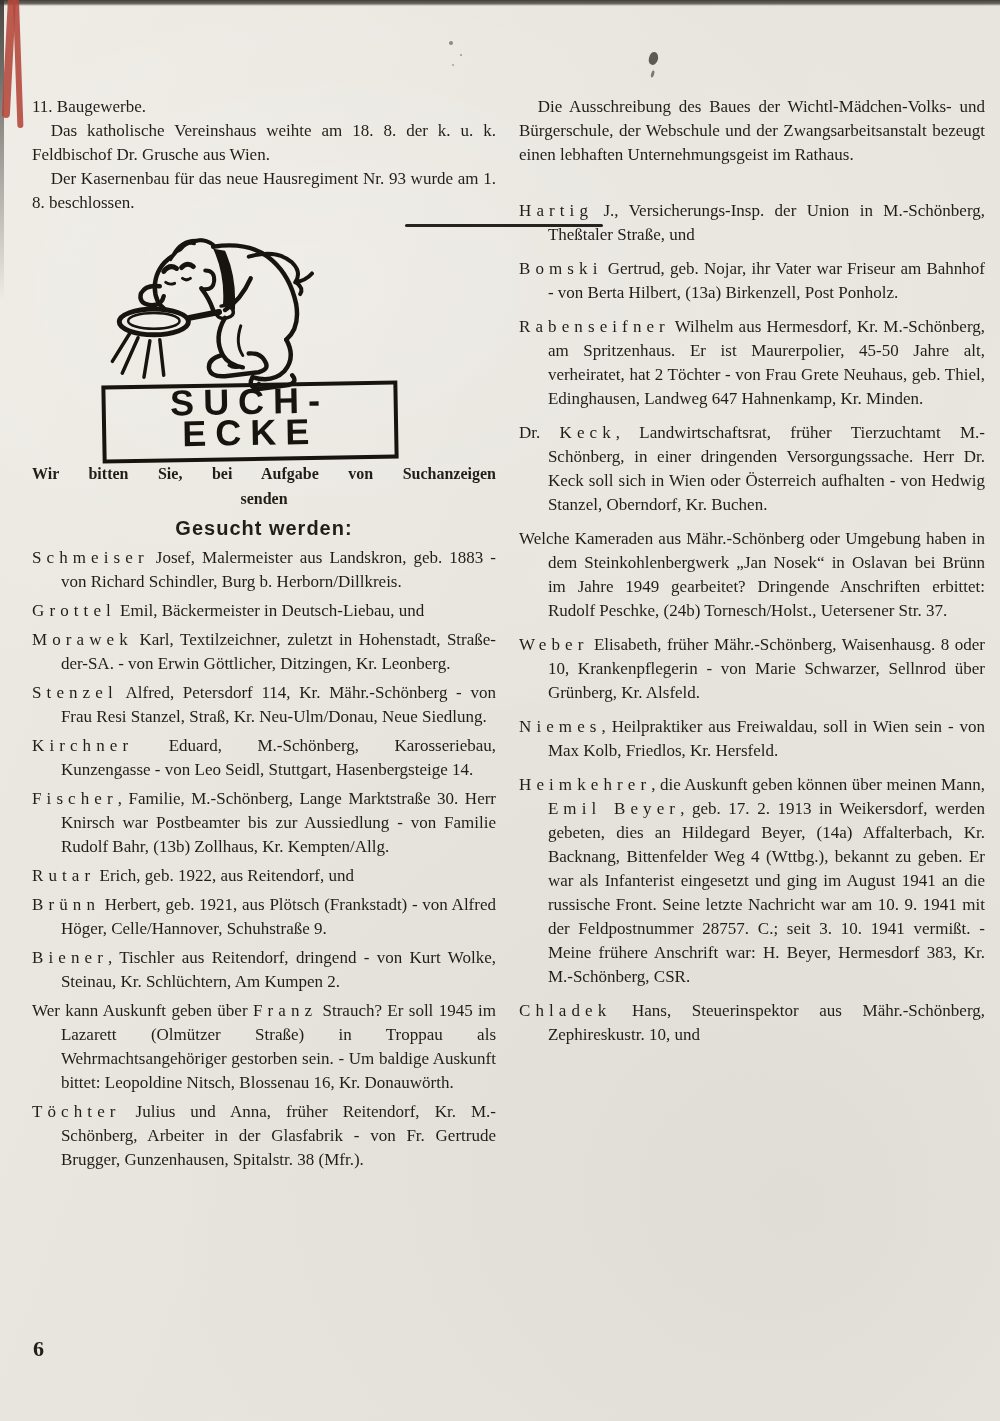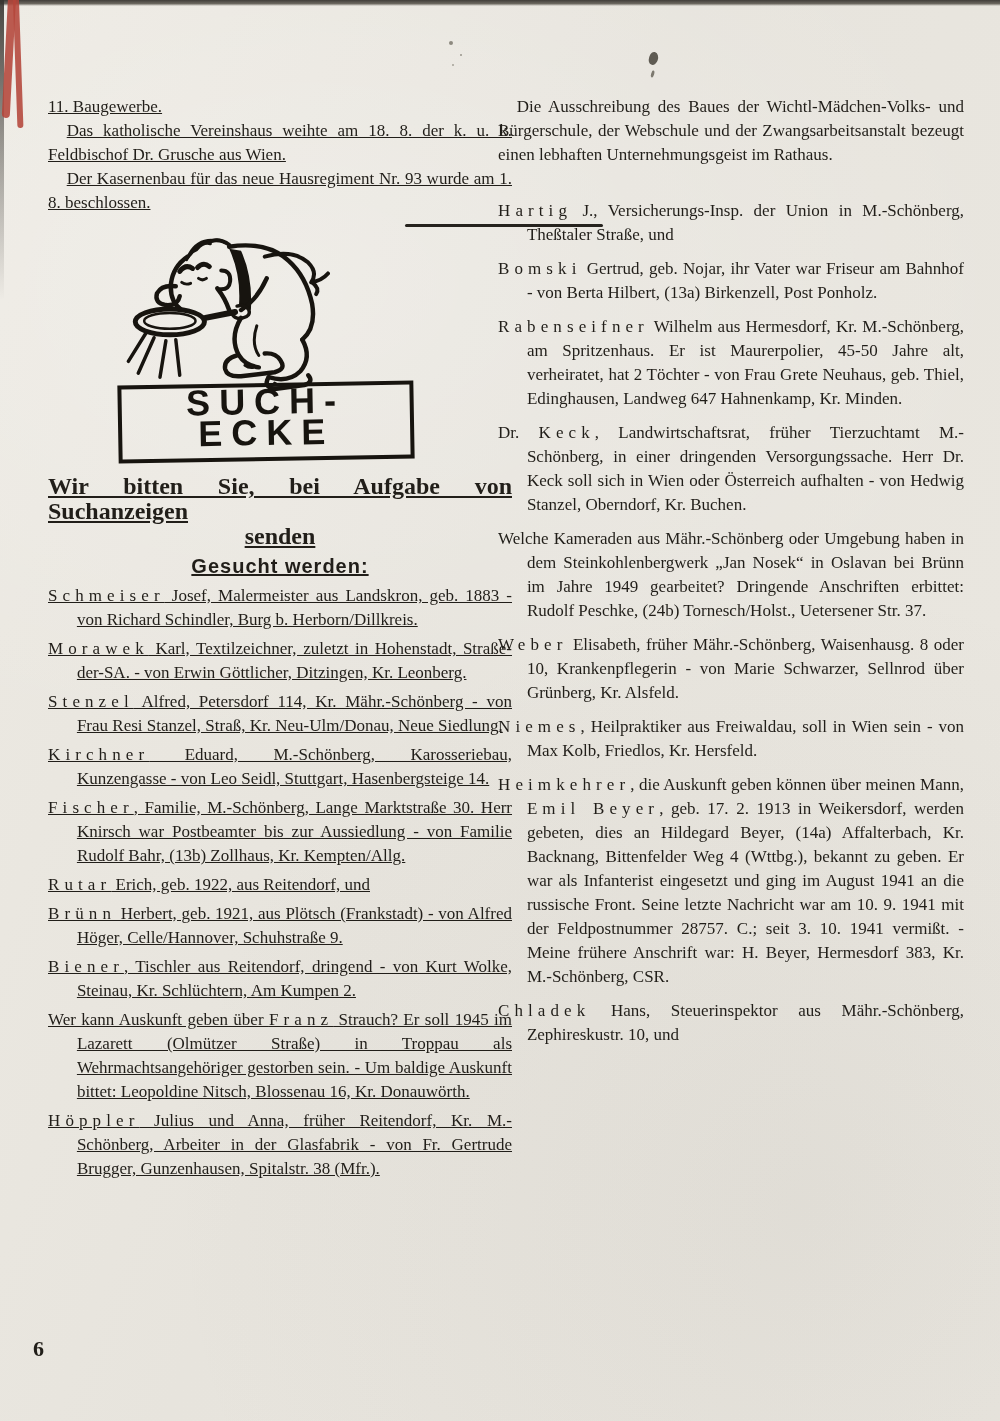--- a/index.html
+++ b/index.html
@@ -21,35 +21,35 @@
   .red-mark{position:absolute;background:#b4453a;opacity:.88;border-radius:4px;}
   .red-mark.m1{left:5px;top:-8px;width:8px;height:126px;transform:rotate(3deg);}
   .red-mark.m2{left:15px;top:-12px;width:6px;height:140px;transform:rotate(-2deg);}
   .speck{position:absolute;}
   .speck.s1{left:449px;top:41px;width:4px;height:4px;border-radius:50%;background:#8d897f;
     box-shadow:10px 12px 0 -1px #99958b, 2px 22px 0 -1px #a5a197;}
   .speck.s2{left:649px;top:52px;width:9px;height:13px;background:#5f5b53;border-radius:45% 55% 50% 50%;
     transform:rotate(18deg);box-shadow:4px 15px 0 -3px #7d796f;}
   
   .col{position:absolute;top:95px;font-size:17px;line-height:24px;text-align:justify;}
-  .col.left{left:48px;width:464px;text-decoration:underline;}
-  .col.right{left:498px;width:466px;}
+  .col.left{left:32px;width:464px;}
+  .col.right{left:519px;width:466px;}
   .article p{margin:0;}
   p.ind{text-indent:1.1em;}
   p.lead{text-indent:0;}
   .rule{position:absolute;left:405px;top:224px;width:198px;height:3px;background:#26231e;border-radius:2px;}
   
   .illus-wrap{position:relative;height:232px;margin-top:10px;}
   .man-svg{position:absolute;left:68px;top:2px;width:252px;height:168px;}
   .logo-box{position:absolute;left:70px;top:158px;width:288px;border:4px solid #17140f;
     padding:3px 0 5px;text-align:center;transform:rotate(-1deg);}
   .logo-box span{font-family:"Liberation Sans",sans-serif;font-weight:bold;font-size:36px;
     letter-spacing:9px;color:#17140f;}
   
-  .notice{font-weight:bold;margin-top:17px;font-size:24px;line-height:25px;}
+  .notice{font-weight:bold;margin-top:4px;font-size:16px;line-height:25px;}
   .notice .jline{text-align:justify;text-align-last:justify;}
   .notice .cline{text-align-last:center;}
   .gesucht{font-family:"Liberation Sans",sans-serif;font-weight:bold;font-size:20px;
     text-align:center;margin:5px 0 6px;letter-spacing:1px;}
   
   .entries .entry{margin:0 0 5px;padding-left:1.7em;text-indent:-1.7em;}
   .col.right .entries{margin-top:32px;}
   .col.right .entries .entry{margin-bottom:10px;}
   .spaced{letter-spacing:.3em;}
   .pagenum{position:absolute;left:33px;top:1336px;font-size:22px;font-weight:bold;}
@@ -111,29 +111,30 @@
 
     <div class="notice">
       <div class="jline">Wir bitten Sie, bei Aufgabe von Suchanzeigen</div>
       <div class="cline">senden</div>
     </div>
 
     <h2 class="gesucht">Gesucht werden:</h2>
 
     <div class="entries" id="left-entries">
         <p class="entry"><span class="spaced">Schmeiser</span><span> Josef, Malermeister aus Landskron, geb. 1883 - von Richard Schindler, Burg b. Herborn/Dillkreis.</span></p>
+        <p class="entry"><span class="spaced">Grottel</span><span> Emil, Bäckermeister in Deutsch-Liebau, und</span></p>
         <p class="entry"><span class="spaced">Morawek</span><span> Karl, Textilzeichner, zuletzt in Hohenstadt, Straße-der-SA. - von Erwin Göttlicher, Ditzingen, Kr. Leonberg.</span></p>
         <p class="entry"><span class="spaced">Stenzel</span><span> Alfred, Petersdorf 114, Kr. Mähr.-Schönberg - von Frau Resi Stanzel, Straß, Kr. Neu-Ulm/Donau, Neue Siedlung.</span></p>
         <p class="entry"><span class="spaced">Kirchner</span><span> Eduard, M.-Schönberg, Karosseriebau, Kunzengasse - von Leo Seidl, Stuttgart, Hasenbergsteige 14.</span></p>
         <p class="entry"><span class="spaced">Fischer</span><span>, Familie, M.-Schönberg, Lange Marktstraße 30. Herr Knirsch war Postbeamter bis zur Aussiedlung - von Familie Rudolf Bahr, (13b) Zollhaus, Kr. Kempten/Allg.</span></p>
         <p class="entry"><span class="spaced">Rutar</span><span> Erich, geb. 1922, aus Reitendorf, und</span></p>
         <p class="entry"><span class="spaced">Brünn</span><span> Herbert, geb. 1921, aus Plötsch (Frankstadt) - von Alfred Höger, Celle/Hannover, Schuhstraße 9.</span></p>
         <p class="entry"><span class="spaced">Biener</span><span>, Tischler aus Reitendorf, dringend - von Kurt Wolke, Steinau, Kr. Schlüchtern, Am Kumpen 2.</span></p>
         <p class="entry"><span>Wer kann Auskunft geben über </span><span class="spaced">Franz</span><span> Strauch? Er soll 1945 im Lazarett (Olmützer Straße) in Troppau als Wehrmachtsangehöriger gestorben sein. - Um baldige Auskunft bittet: Leopoldine Nitsch, Blossenau 16, Kr. Donauwörth.</span></p>
-        <p class="entry"><span class="spaced">Höppler</span><span> Julius und Anna, früher Reitendorf, Kr. M.-Schönberg, Arbeiter in der Glasfabrik - von Fr. Gertrude Brugger, Gunzenhausen, Spitalstr. 38 (Mfr.).</span></p>
+        <p class="entry"><span class="spaced">Töchter</span><span> Julius und Anna, früher Reitendorf, Kr. M.-Schönberg, Arbeiter in der Glasfabrik - von Fr. Gertrude Brugger, Gunzenhausen, Spitalstr. 38 (Mfr.).</span></p>
       </div>
   </div>
 
   <div class="rule"></div>
 
   <div class="col right">
     <section class="article">
       <p class="ind">Die Ausschreibung des Baues der Wichtl-Mädchen-Volks- und Bürgerschule, der Webschule und der Zwangsarbeitsanstalt bezeugt einen lebhaften Unternehmungsgeist im Rathaus.</p>
     </section>
     <div class="entries" id="right-entries">

